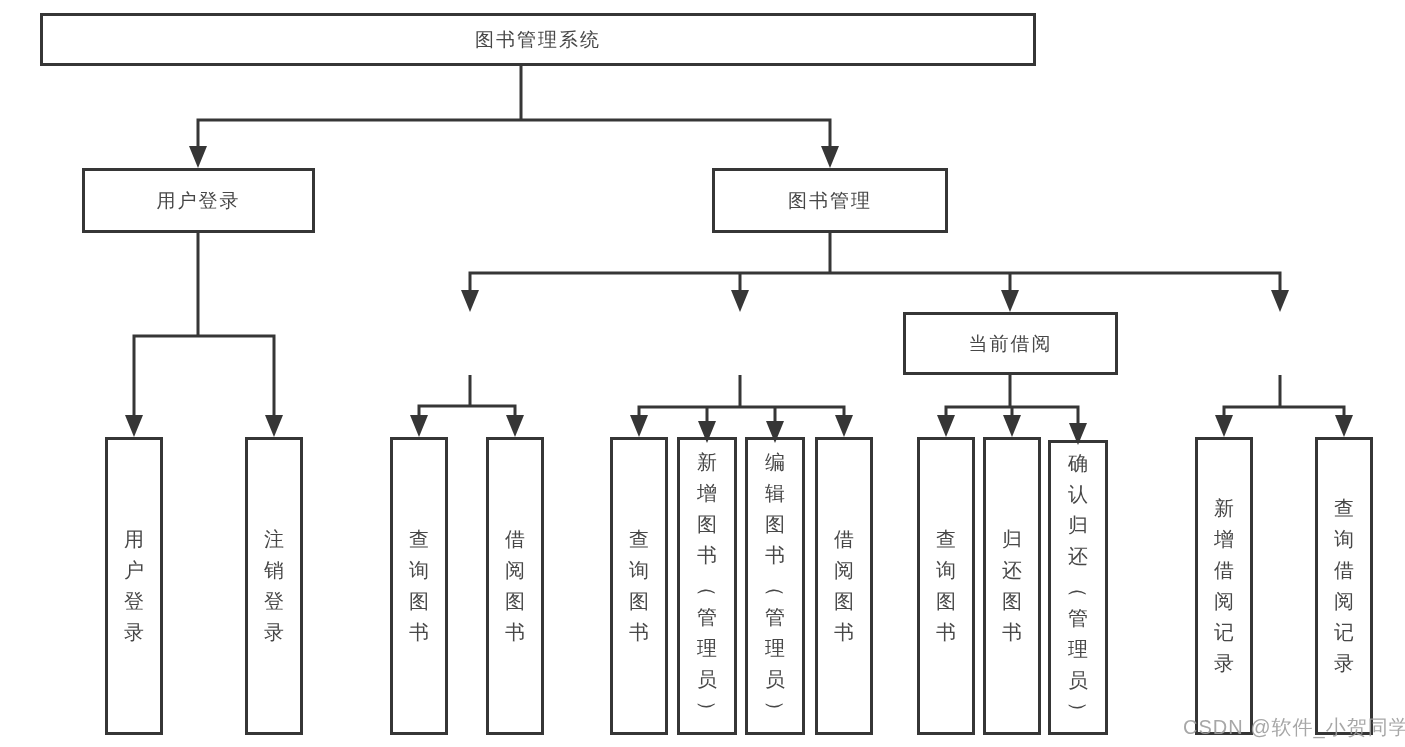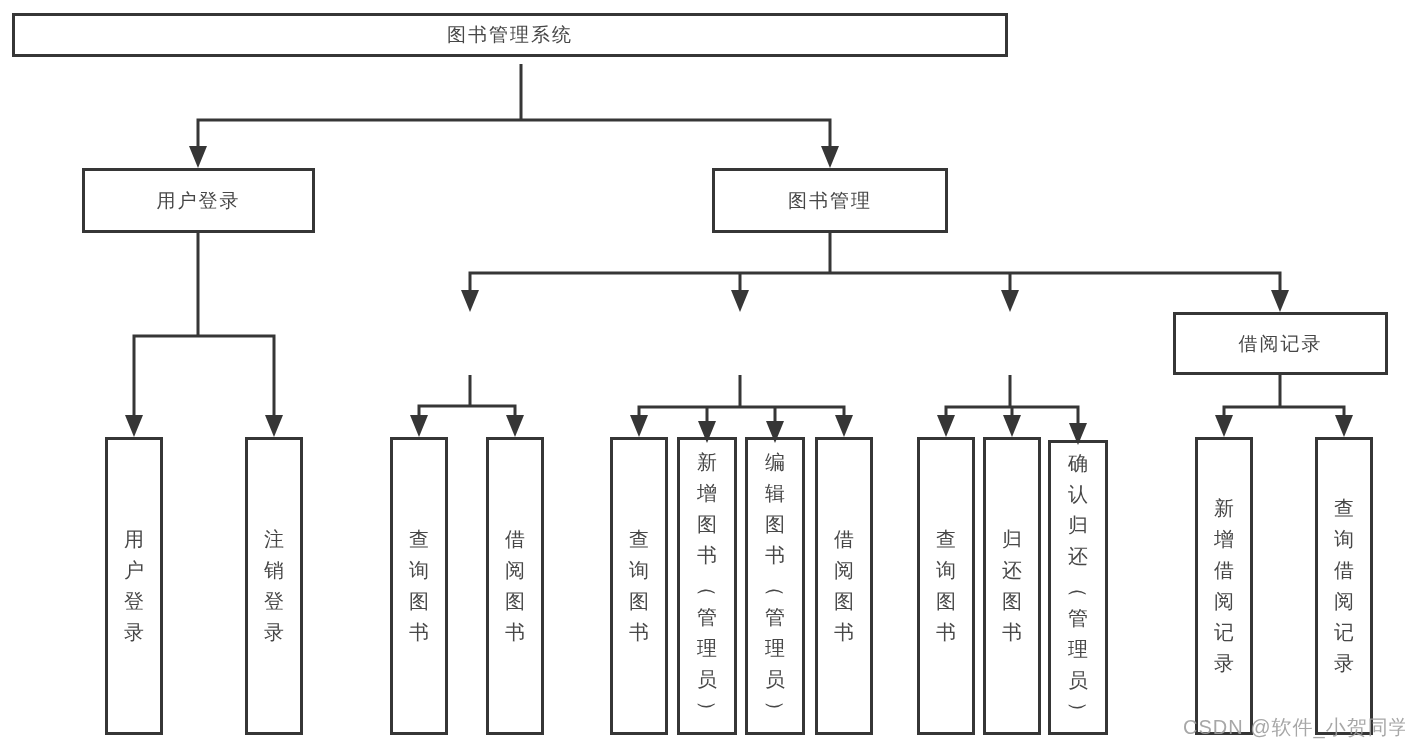--- a/index.html
+++ b/index.html
@@ -53,33 +53,33 @@
       <polygon points="766,421 784,421 775,443"></polygon>
       <polygon points="835,415 853,415 844,437"></polygon>
       <polygon points="937,415 955,415 946,437"></polygon>
       <polygon points="1003,415 1021,415 1012,437"></polygon>
       <polygon points="1069,423 1087,423 1078,445"></polygon>
       <polygon points="1215,415 1233,415 1224,437"></polygon>
       <polygon points="1335,415 1353,415 1344,437"></polygon>
     </g>
   </svg>
 
-  <div class="box hbox" style="left:12px;top:13px;width:996px;height:44px">
+  <div class="box hbox" style="left:40px;top:13px;width:996px;height:53px">
     <span>图书管理系统</span>
   </div>
 
   <div class="box hbox" style="left:712px;top:168px;width:236px;height:65px">
     <span>图书管理</span>
   </div>
   <div class="box hbox" style="left:82px;top:168px;width:233px;height:65px">
     <span>用户登录</span>
   </div>
 
-  <div class="box hbox" style="left:1173px;top:312px;width:215px;height:63px">
-    <span>借阅记录</span>
+  <div class="box hbox" style="left:903px;top:312px;width:215px;height:63px">
+    <span>当前借阅</span>
   </div>
 
   <div class="box vbox" style="left:105px;top:437px;width:58px;height:298px">
       <span class="vchar">用</span>
       <span class="vchar">户</span>
       <span class="vchar">登</span>
       <span class="vchar">录</span>
     </div>
   <div class="box vbox" style="left:245px;top:437px;width:58px;height:298px">
       <span class="vchar">注</span>

